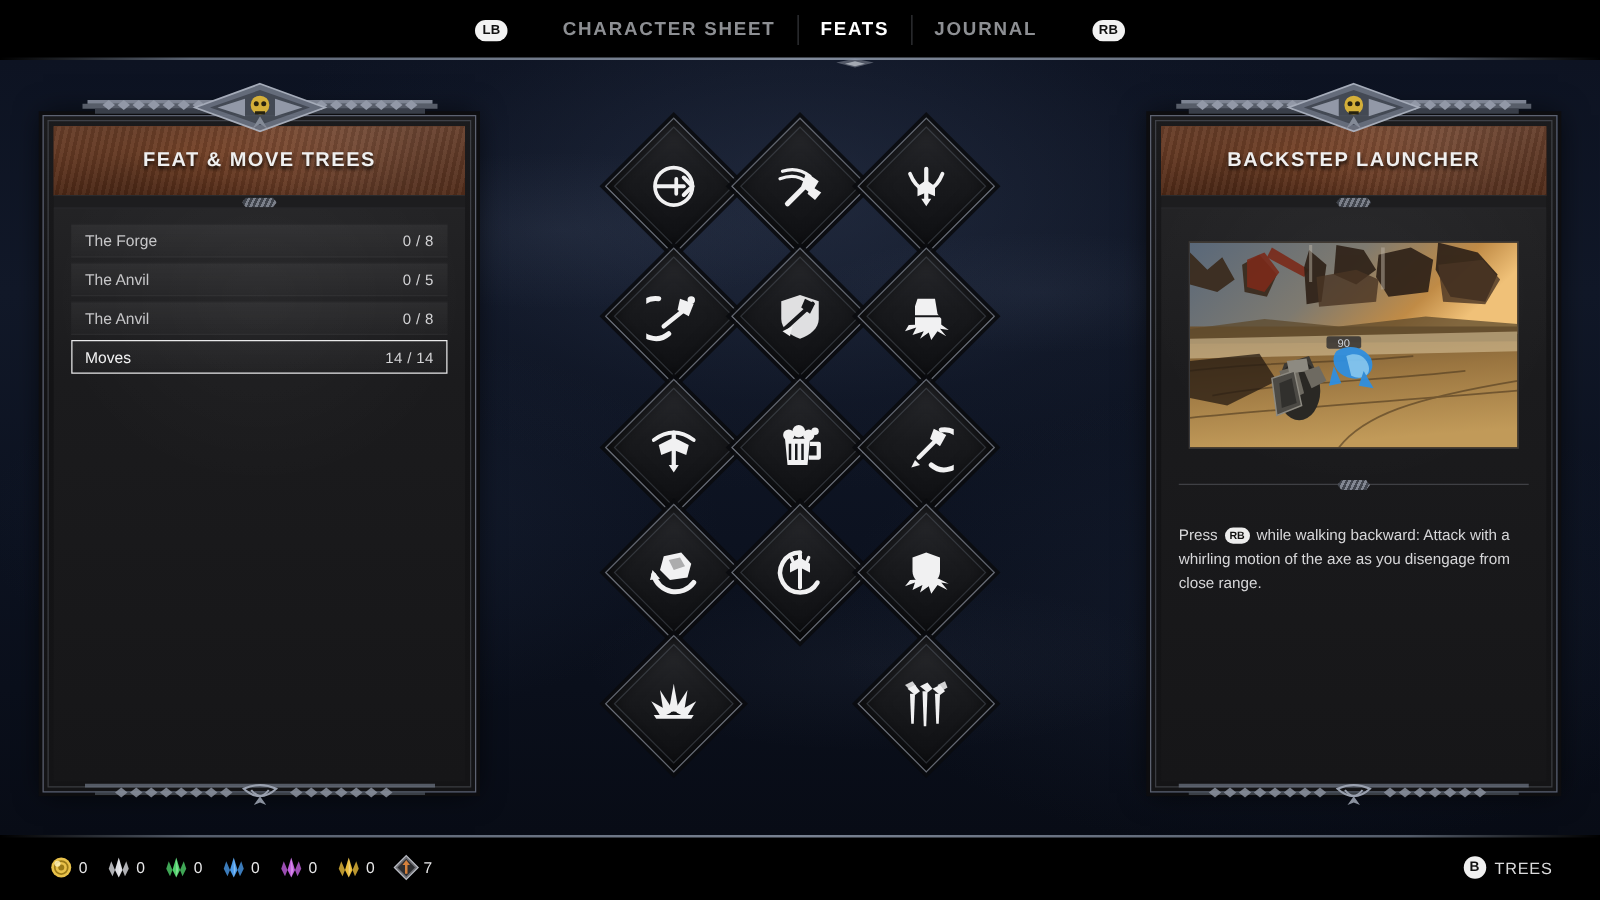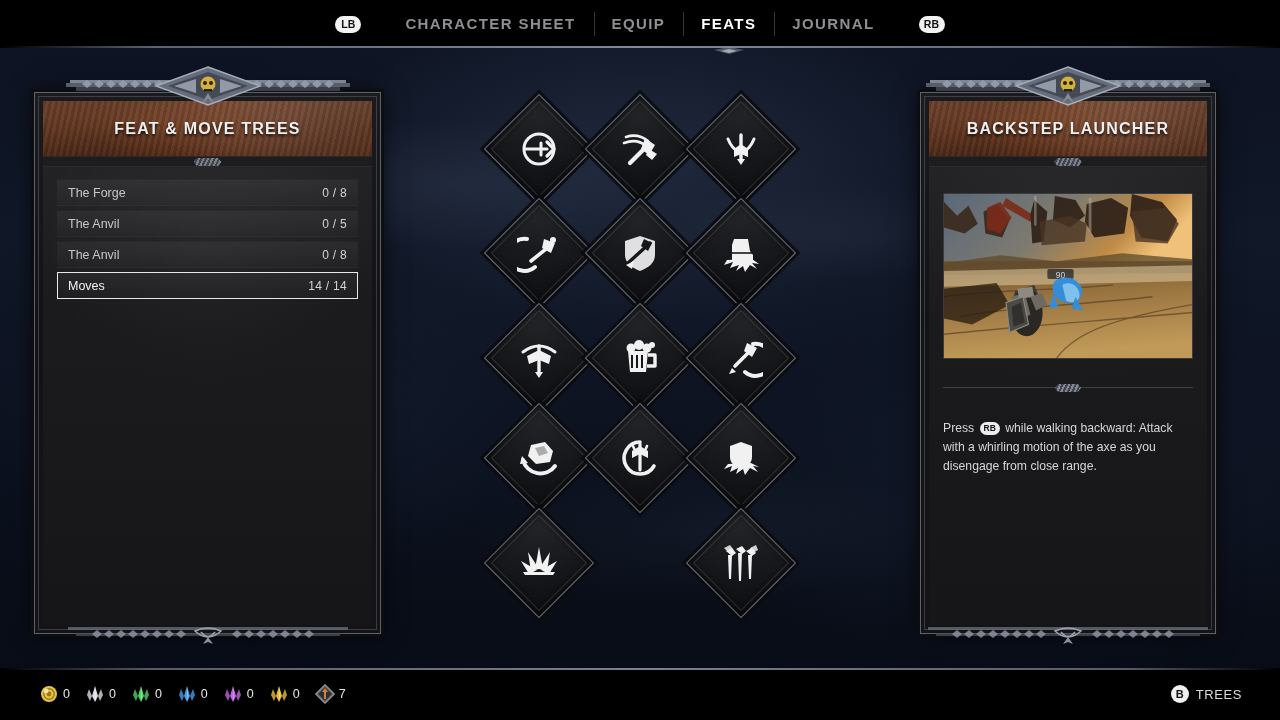--- a/index.html
+++ b/index.html
@@ -78,21 +78,21 @@
     background: linear-gradient(180deg, #1b1b1d 0%, #131315 40%, #141416 100%);
     box-shadow: 0 0 0 3px rgba(14,14,16,0.95), 0 0 22px rgba(0,0,0,0.7);
     z-index: 6;
   }
   .panel::before{
     content:""; position:absolute; inset:3px;
     border: 1px solid rgba(120,126,140,0.38);
     pointer-events:none;
   }
   #left-panel  { left: 34px;  top: 92px; width: 347px; height: 542px; }
-  #right-panel { left: 920px; top: 92px; width: 296px; height: 542px; }
+  #right-panel { left: 920px; top: 92px; width: 326px; height: 542px; }
 
   .panel-inner { position:absolute; inset:8px; display:flex; flex-direction:column; }
 
   .panel-header {
     height: 56px; flex: 0 0 56px;
     position: relative;
     background:
       linear-gradient(180deg, rgba(255,255,255,0.07) 0%, rgba(0,0,0,0.12) 100%),
       radial-gradient(ellipse 200px 50px at 30% 40%, #8a4a28 0%, #6e3a20 55%, #5b301b 100%),
       #6b3a20;
@@ -264,21 +264,20 @@
 
 <div id="app">
 
   <div class="bg"></div>
 
   <div class="topbar">
     <div class="nav">
       <span class="bumper">LB</span>
       <span class="navspacer"></span>
       <span class="tab">CHARACTER SHEET</span>
-      <span class="tab sep">EQUIP</span>
       <span class="tab sep active">
         <span>FEATS</span>
         <svg class="tab-orn" viewBox="0 0 34 11">
           <path d="M2 4 L17 1 L32 4 L17 8 Z" fill="#9aa0ad" opacity=".55"></path>
           <path d="M9 5 L17 3 L25 5 L17 7 Z" fill="#d5d9e0" opacity=".8"></path>
         </svg>
       </span>
       <span class="tab sep">JOURNAL</span>
       <span class="navspacer"></span>
       <span class="bumper">RB</span>

